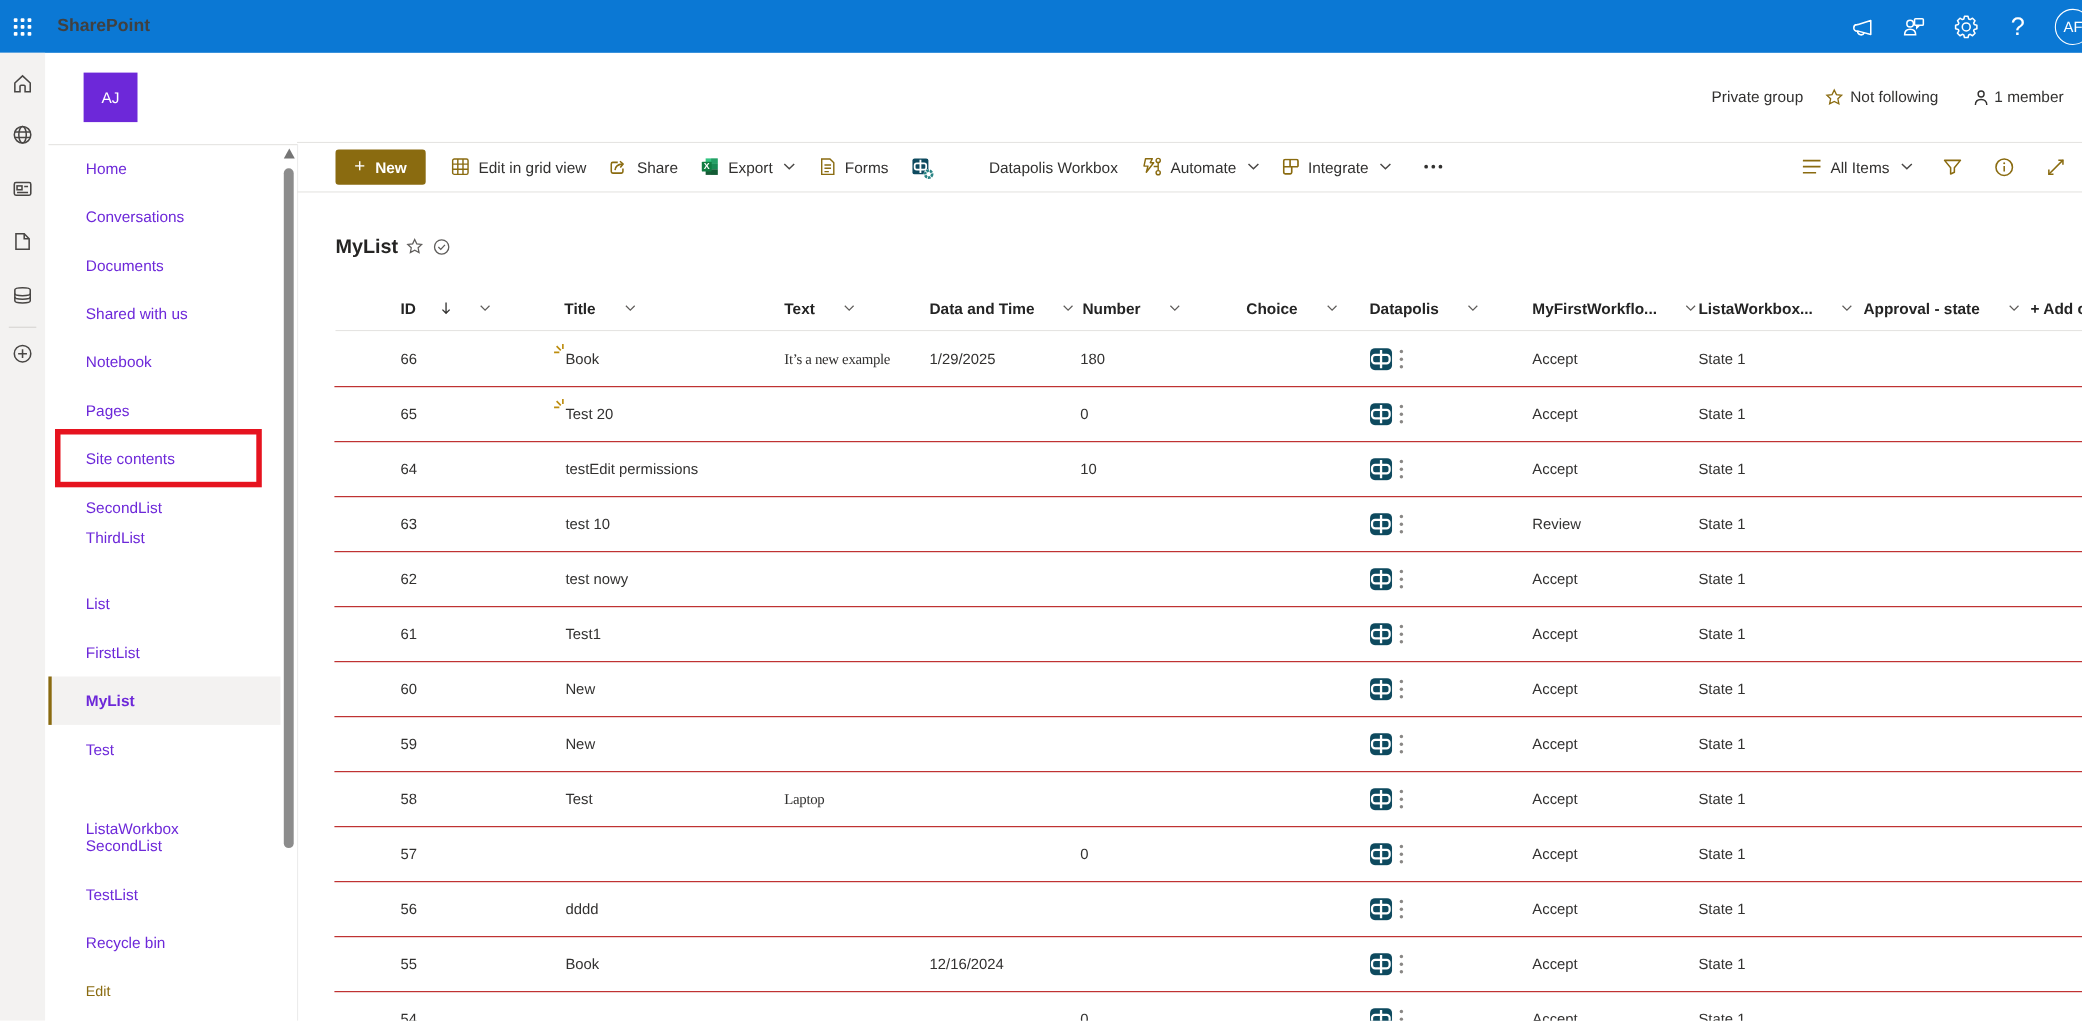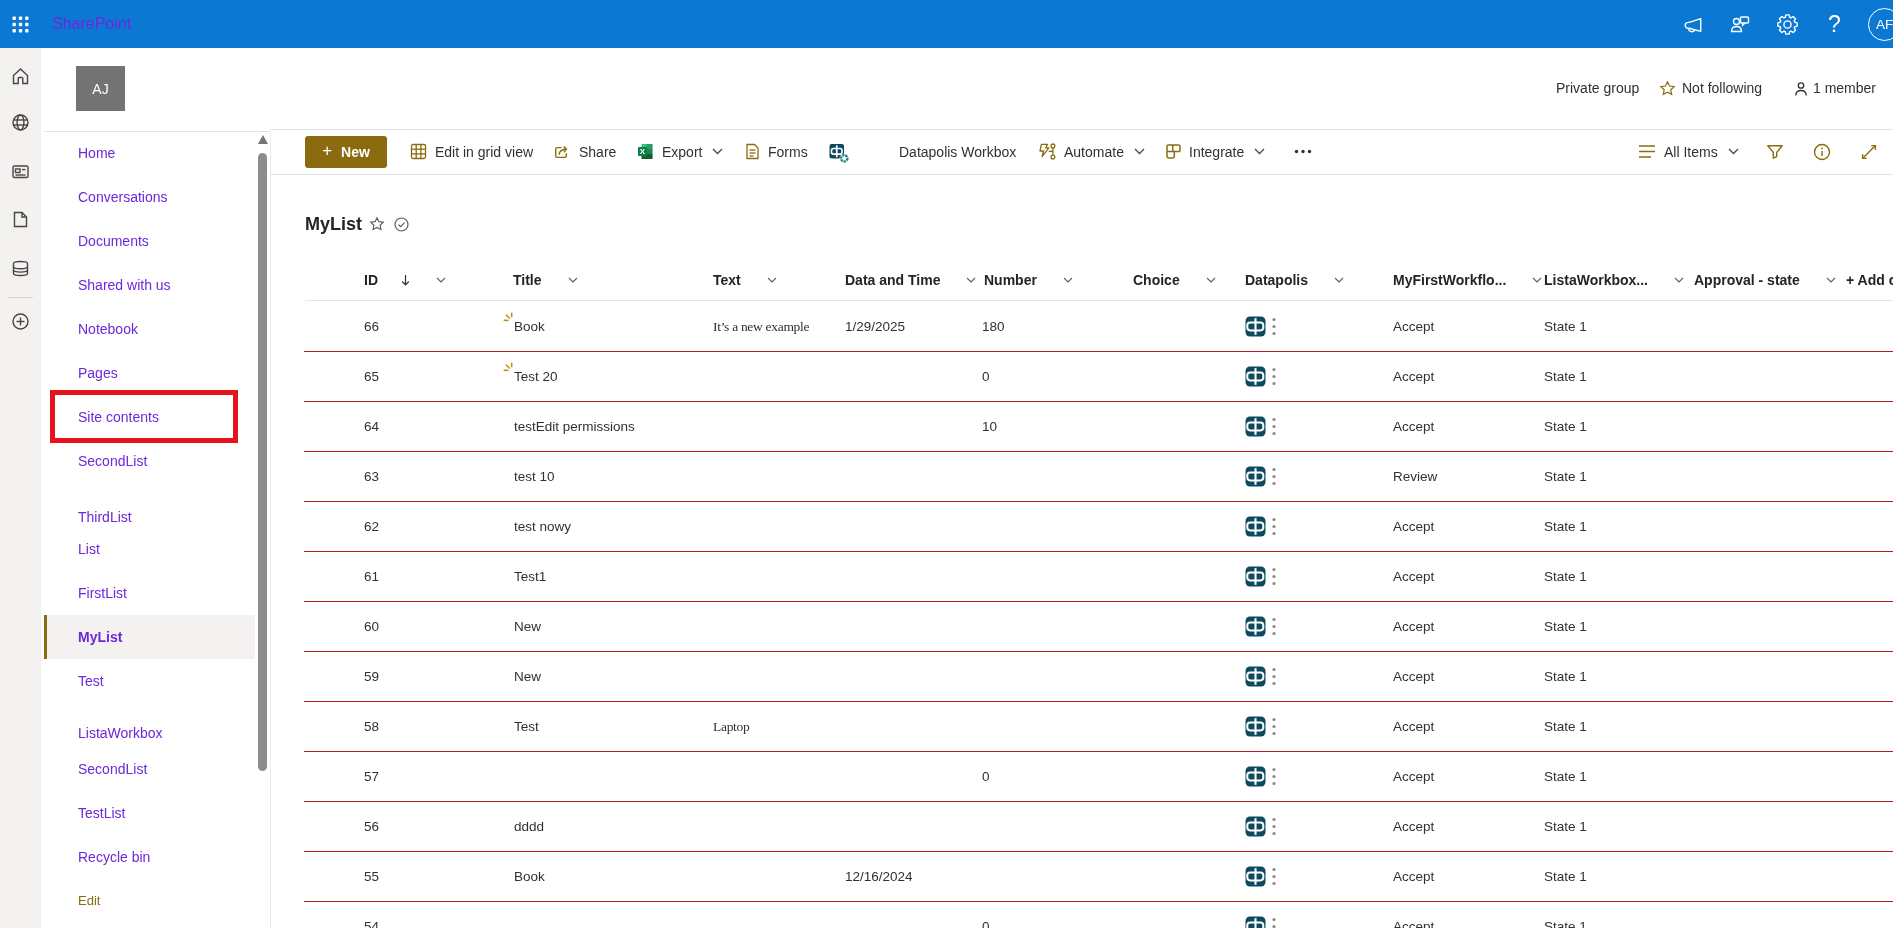--- a/index.html
+++ b/index.html
@@ -3,34 +3,34 @@
 <meta charset="utf-8">
 <style>
   * { margin:0; padding:0; box-sizing:border-box; }
   html,body { width:1893px; height:928px; overflow:hidden; background:#fff;
     font-family:"Liberation Sans", sans-serif; }
   #page { position:relative; width:1893px; height:928px; overflow:hidden; }
   .abs { position:absolute; }
 
   
   #topbar { left:0; top:0; width:1893px; height:48px; background:#0b78d4; overflow:hidden; }
-  #spname { left:52px; top:0; height:48px; line-height:48px; color:#6d28d9; font-size:16px; font-weight:400; }
+  #spname { left:52px; top:0; height:48px; line-height:48px; color:#404040; font-size:16px; font-weight:700; }
   #searchbox { left:672px; top:9px; width:468px; height:30px; background:#fff; border-radius:3px; }
   #searchtxt { left:49px; top:0; height:30px; line-height:30px; color:#5c5a58; font-size:14.5px; }
   .tbi { top:0; height:48px; display:flex; align-items:center; justify-content:center; width:32px; }
   #avatar { left:1868px; top:8px; width:33px; height:33px; border-radius:50%; border:1.6px solid #fff;
     color:#fff; font-size:13.5px; font-weight:400; display:flex; align-items:center; padding-left:7px; }
 
   
   #rail { left:0; top:48px; width:41px; height:880px; background:#f3f2f1; }
   .railic { position:absolute; left:10px; }
   #raildiv { left:8px; top:249px; width:25px; height:1px; background:#d6d4d2; position:absolute; }
 
   
-  #ajtile { left:76px; top:66px; width:49px; height:45px; background:#737373; color:#fff;
+  #ajtile { left:76px; top:66px; width:49px; height:45px; background:#6d28d9; color:#fff;
     font-size:14px; display:flex; align-items:center; justify-content:center; }
   #sitetitle { left:154px; top:68px; font-size:22px; line-height:31px; font-weight:700; color:#252423; letter-spacing:0.2px; }
   .hdrinfo { top:80px; font-size:14px; color:#323130; }
 
   
   #nav { left:41px; top:131px; width:229px; }
   .navitem { position:absolute; left:3px; width:211px; height:44px; line-height:44px;
     padding-left:34px; font-size:14px; color:#6d28d9; }
   .navsel { background:#f3f2f1; border-left:3px solid #8a6b10; padding-left:31px; font-weight:700; }
   #redbox { left:50px; top:390px; width:188px; height:53px; border:5px solid #e6131f; }
@@ -156,26 +156,26 @@
   <div class="abs" id="navline"></div>
   <div class="abs" id="nav">
     <div class="navitem" style="top:0">Home</div>
     <div class="navitem" style="top:44px">Conversations</div>
     <div class="navitem" style="top:88px">Documents</div>
     <div class="navitem" style="top:132px">Shared with us</div>
     <div class="navitem" style="top:176px">Notebook</div>
     <div class="navitem" style="top:220px">Pages</div>
     <div class="navitem" style="top:264px">Site contents</div>
     <div class="navitem" style="top:308px">SecondList</div>
-    <div class="navitem" style="top:364px">ThirdList</div>
+    <div class="navitem" style="top:336px">ThirdList</div>
     <div class="navitem" style="top:396px">List</div>
     <div class="navitem" style="top:440px">FirstList</div>
     <div class="navitem navsel" style="top:484px">MyList</div>
     <div class="navitem" style="top:528px">Test</div>
-    <div class="navitem" style="top:580px">ListaWorkbox</div>
+    <div class="navitem" style="top:600px">ListaWorkbox</div>
     <div class="navitem" style="top:616px">SecondList</div>
     <div class="navitem" style="top:660px">TestList</div>
     <div class="navitem" style="top:704px">Recycle bin</div>
     <div class="navitem" style="top:748px;color:#8a6b10;font-size:13px;">Edit</div>
   </div>
   <div class="abs" id="redbox"></div>
   <div class="abs" id="navthumb"></div>
   <div class="abs" id="navarrow"></div>
 
   <div class="abs" style="left:270px;top:131px;width:1px;height:797px;background:#ececec"></div>

